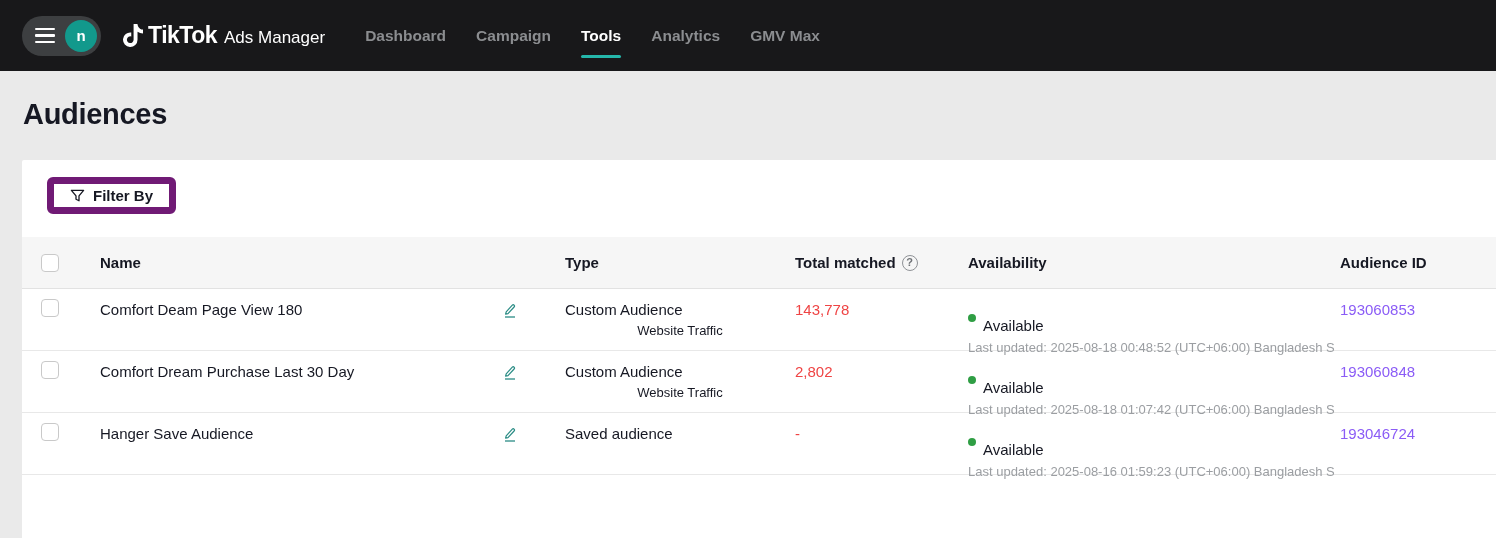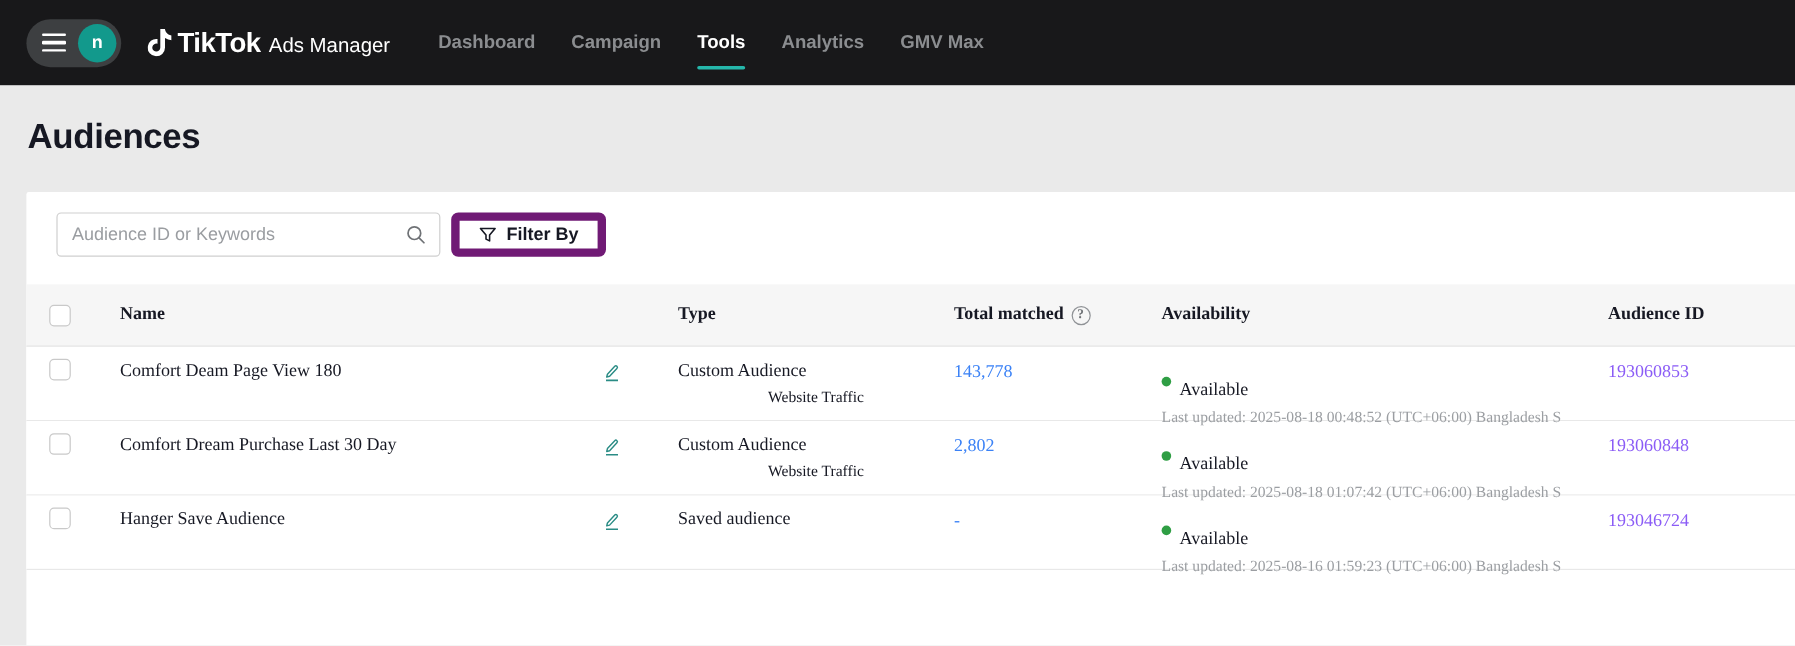--- a/index.html
+++ b/index.html
@@ -117,42 +117,42 @@
     border-bottom:1px solid #e2e2e2;
     align-items:center;
     font-size:15px; font-weight:700;
   }
   .thead .cell { display:flex; align-items:center; gap:6px; }
   .tbody-row {
     height:62px;
     border-bottom:1px solid #e8e8e8;
     background:#fff;
   }
-  .cell { min-width:0;font-family:Liberation Serif, serif; }
+  .cell { min-width:0; }
   .cell-check { display:flex; justify-content:flex-start; padding-left:19px; }
   .thead .cell-check { padding-top:0; }
   .tbody-row .cell { padding-top:12px; }
   .tbody-row .cell-check { padding-top:10px; }
   .checkbox {
     width:18px; height:18px;
     border:1.5px solid #c9c9c9;
     border-radius:4px;
     background:#fff;
     cursor:pointer;
     display:inline-block;
   }
   .cell-name { display:flex; align-items:flex-start; }
   .name-text { font-size:15px; color:#161823; }
   .edit-icon {
     margin-left:auto; margin-right:47px; margin-top:1px;
     width:16px; height:17px; cursor:pointer; flex:none;
   }
   .type-main { font-size:15px; color:#161823; }
   .type-sub { font-size:13px; color:#161823; margin-top:5px;text-align:center; }
-  .total-text { font-size:15px; color:#3b82f6; }
+  .total-text { font-size:15px; color:#ef4444; }
   .avail-line { display:flex; align-items:center; gap:7px; }
   .status-dot { width:8px; height:8px; border-radius:50%; background:#2f9e44; flex:none; }
   .avail-text { font-size:15px; color:#161823;margin-top:16px; }
   .updated-text {
     font-size:13px; color:#9b9ea2; margin-top:6px;
     white-space:nowrap; overflow:hidden;
   }
   .id-text { font-size:15px; color:#8b5cf6; }
   .help-icon {
     width:16px; height:16px;
@@ -190,27 +190,20 @@
     <div class="nav-item"><span>Analytics</span></div>
     <div class="nav-item"><span>GMV Max</span></div>
   </div>
 </div>
 
 <h1 class="page-title">Audiences</h1>
 
 <div class="card">
 
   <div class="toolbar">
-    <div class="search-box">
-      <input type="text" placeholder="Audience ID or Keywords" style="">
-      <svg viewBox="0 0 20 20">
-        <circle cx="8.6" cy="8.6" r="6.2" fill="none" stroke="#6f7276" stroke-width="1.7"></circle>
-        <line x1="13.2" y1="13.2" x2="18" y2="18" stroke="#6f7276" stroke-width="1.7" stroke-linecap="round"></line>
-      </svg>
-    </div>
     <button class="filter-btn">
       <svg viewBox="0 0 16 16">
         <path d="M1.5 2.5 h13 L9.6 8.4 v5.2 l-3.2 -1.6 V8.4 Z" fill="none" stroke="#161823" stroke-width="1.4" stroke-linejoin="round"></path>
       </svg>
       <span>Filter By</span>
     </button>
   </div>
 
   <div class="table">
 

